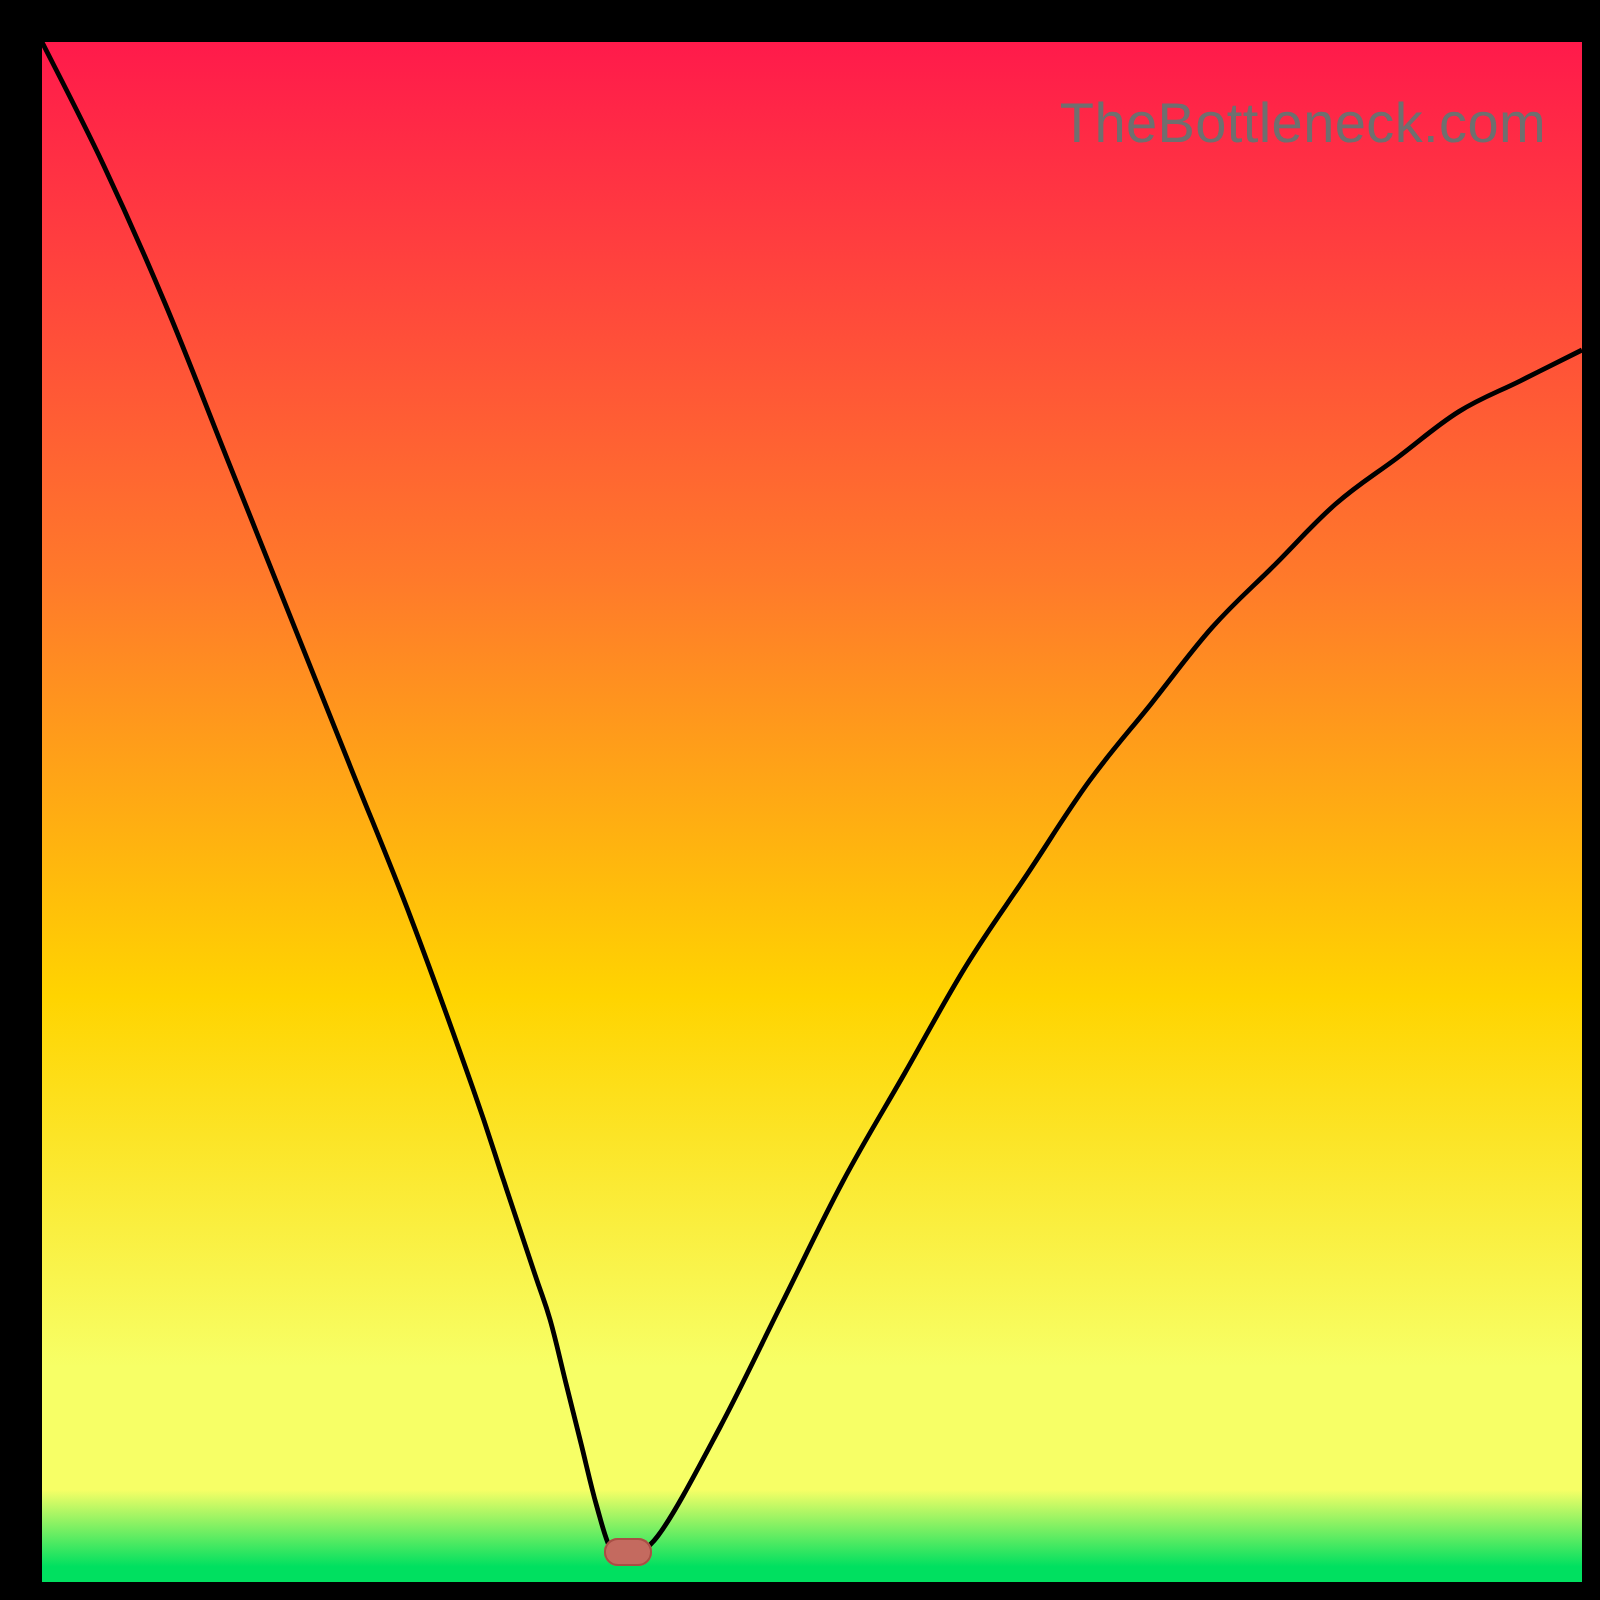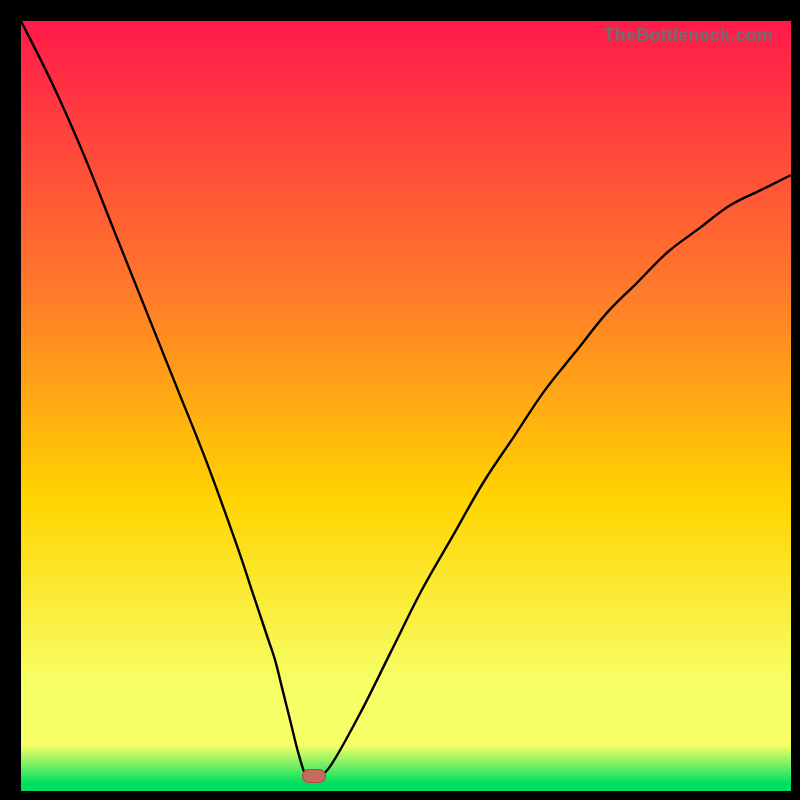--- a/index.html
+++ b/index.html
@@ -22,25 +22,25 @@
   .plot {
     position: absolute;
     left: 15px;
     top: 15px;
     width: 770px;
     height: 770px;
     
   }
   .watermark {
     position: absolute;
-    top: 4px;
+    top: 25px;
     right: 18px;
     color: #6f6f6f;
-    font-size: 18px;
-    font-weight: 700;
+    font-size: 28px;
+    font-weight: 400;
     letter-spacing: 0.2px;
   }
   svg.curve {
     position: absolute;
     left: 0;
     top: 0;
     width: 770px;
     height: 770px;
     overflow: visible;
   }

